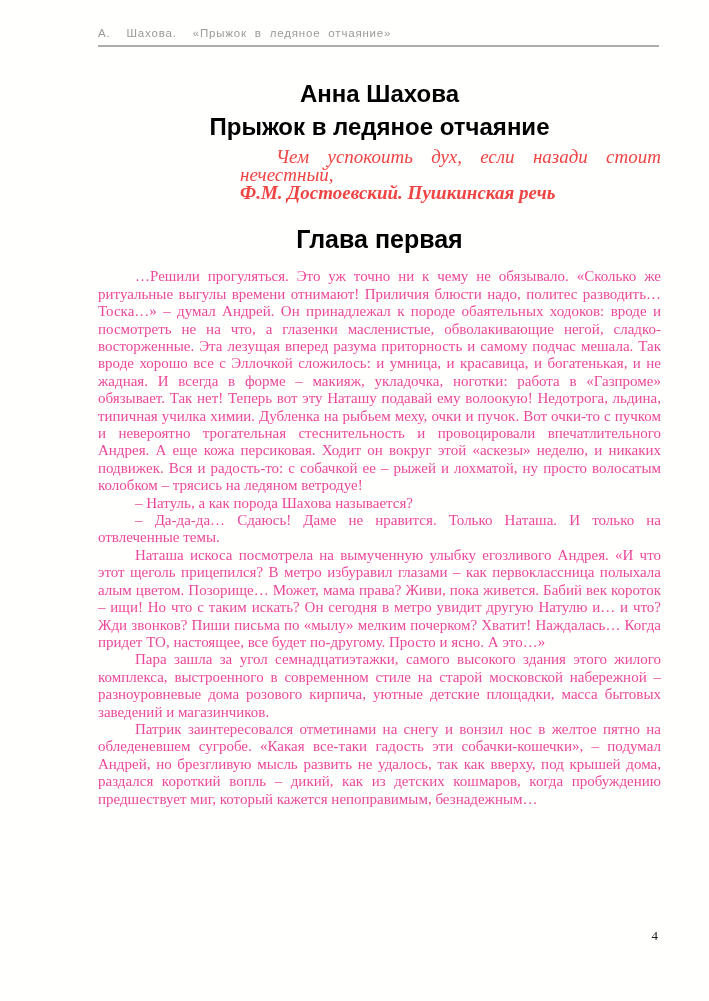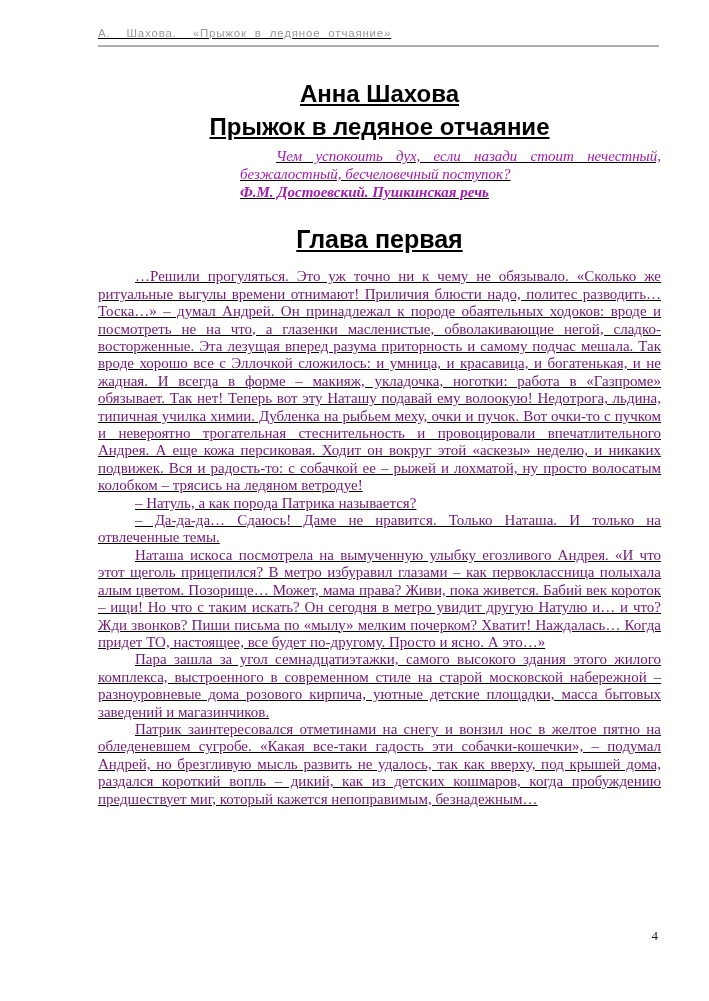--- a/index.html
+++ b/index.html
@@ -3,21 +3,20 @@
 <meta charset="utf-8">
 <style>
   html, body { margin: 0; padding: 0; background: #ffffff; }
   .page {
     position: relative;
     width: 709px;
     height: 1001px;
     background: #fffffe;
     overflow: hidden;
     font-family: "Liberation Serif", serif;
-    text-decoration: underline;
   }
   
   .running-header { margin: 0 50px 0 98px; padding-top: 27px; }
   .rh-text {
     font-family: "Liberation Sans", sans-serif;
     font-size: 11.5px;
     color: #9a9a9a;
     letter-spacing: 0.07em;
     word-spacing: 0.35em;
     white-space: pre;
@@ -34,24 +33,24 @@
     font-weight: bold;
     font-size: 24px;
     line-height: 33px;
     color: #000;
   }
   .book-title-block span { display: block; }
 
   
   .epigraph {
     margin: 5px 0 0 142px;
-    font-size: 15px;
+    font-size: 19px;
     line-height: 17.8px;
     font-style: italic;
-    color: #a21caf;
+    color: #ef4444;
   }
   .epigraph p { margin: 0; }
   .ep-line-just {
     text-align: justify;
     text-align-last: justify;
     text-indent: 36px;
   }
   .ep-verse { margin-left: 38px !important; }
   .ep-attr { font-weight: bold; }
   .epigraph-2 { margin-top: 12px; }
@@ -66,21 +65,21 @@
     line-height: 27px;
     color: #000;
   }
 
   
   .body-text {
     margin-top: 15px;
     font-size: 15px;
     line-height: 17.4px;
     text-align: justify;
-    color: #701a75;
+    color: #ec4899;
   }
   .body-text p { margin: 0; text-indent: 37px; }
 
   .page-number {
     position: absolute;
     top: 928px;
     right: 51px;
     font-size: 13px;
     color: #1a1a1a;
   }
@@ -97,30 +96,29 @@
 
   <main class="content">
 
     <h1 class="book-title-block">
       <span>Анна Шахова</span>
       <span>Прыжок в ледяное отчаяние</span>
     </h1>
 
     <section class="epigraph epigraph-1">
       <p class="ep-line-just">Чем успокоить дух, если назади стоит нечестный,</p>
-      <p>безжалостный, бесчеловечный поступок?</p>
       <p class="ep-attr">Ф.М. Достоевский. Пушкинская речь</p>
     </section>
 
 
     <h2 class="chapter-heading">Глава первая</h2>
 
     <div class="body-text">
       <p>…Решили прогуляться. Это уж точно ни к чему не обязывало. «Сколько же ритуальные выгулы времени отнимают! Приличия блюсти надо, политес разводить… Тоска…» – думал Андрей. Он принадлежал к породе обаятельных ходоков: вроде и посмотреть не на что, а глазенки масленистые, обволакивающие негой, сладко-восторженные. Эта лезущая вперед разума приторность и самому подчас мешала. Так вроде хорошо все с Эллочкой сложилось: и умница, и красавица, и богатенькая, и не жадная. И всегда в форме – макияж, укладочка, ноготки: работа в «Газпроме» обязывает. Так нет! Теперь вот эту Наташу подавай ему волоокую! Недотрога, льдина, типичная училка химии. Дубленка на рыбьем меху, очки и пучок. Вот очки-то с пучком и невероятно трогательная стеснительность и провоцировали впечатлительного Андрея. А еще кожа персиковая. Ходит он вокруг этой «аскезы» неделю, и никаких подвижек. Вся и радость-то: с собачкой ее – рыжей и лохматой, ну просто волосатым колобком – трясись на ледяном ветродуе!</p>
-      <p>– Натуль, а как порода Патрика называется?</p>
+      <p>– Натуль, а как порода Шахова называется?</p>
       <p>– Да-да-да… Сдаюсь! Даме не нравится. Только Наташа. И только на отвлеченные темы.</p>
       <p>Наташа искоса посмотрела на вымученную улыбку егозливого Андрея. «И что этот щеголь прицепился? В метро избуравил глазами – как первоклассница полыхала алым цветом. Позорище… Может, мама права? Живи, пока живется. Бабий век короток – ищи! Но что с таким искать? Он сегодня в метро увидит другую Натулю и… и что? Жди звонков? Пиши письма по «мылу» мелким почерком? Хватит! Наждалась… Когда придет ТО, настоящее, все будет по-другому. Просто и ясно. А это…»</p>
       <p>Пара зашла за угол семнадцатиэтажки, самого высокого здания этого жилого комплекса, выстроенного в современном стиле на старой московской набережной – разноуровневые дома розового кирпича, уютные детские площадки, масса бытовых заведений и магазинчиков.</p>
       <p>Патрик заинтересовался отметинами на снегу и вонзил нос в желтое пятно на обледеневшем сугробе. «Какая все-таки гадость эти собачки-кошечки», – подумал Андрей, но брезгливую мысль развить не удалось, так как вверху, под крышей дома, раздался короткий вопль – дикий, как из детских кошмаров, когда пробуждению предшествует миг, который кажется непоправимым, безнадежным…</p>
     </div>
 
   </main>
 
   <div class="page-number">4</div>
 

